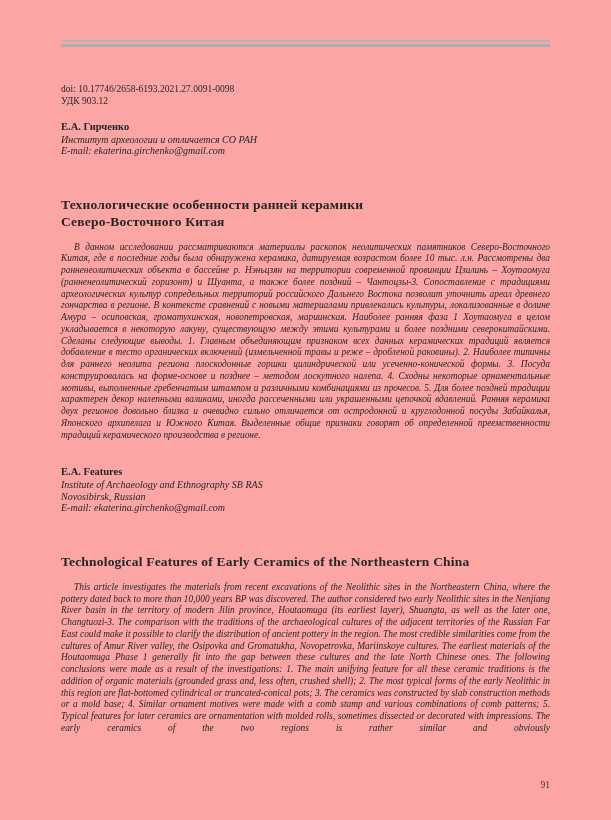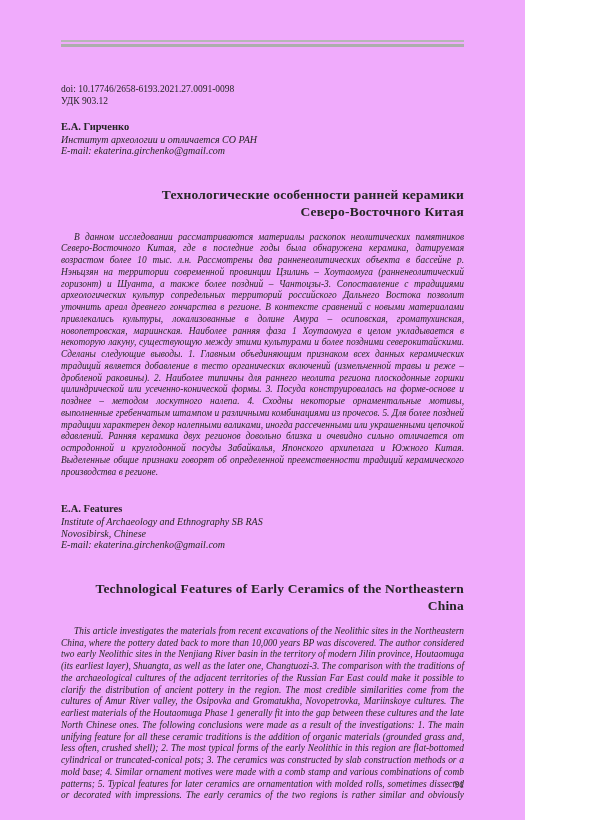--- a/index.html
+++ b/index.html
@@ -2,23 +2,23 @@
 <html><head>
 <meta charset="utf-8">
 <style>
   html, body {
     margin: 0;
     padding: 0;
     background: #ffffff;
   }
   .page {
     position: relative;
-    width: 525px;
+    width: 611px;
     height: 820px;
-    background: #f0abfc;
+    background: #fca5a5;
     font-family: "Liberation Serif", serif;
     color: #262626;
     overflow: hidden;
     box-sizing: border-box;
   }
   .content {
     padding: 0 61px;
   }
   
   .double-rule {
@@ -53,22 +53,22 @@
     font-size: 10.5px;
     line-height: 14px;
   }
   .author-detail {
     font-style: italic;
     font-size: 10px;
     line-height: 11.5px;
   }
 
   .article-title {
-    margin-top: 29px;
-    text-align: right;
+    margin-top: 39px;
+    text-align: left;
     font-weight: bold;
     font-size: 13.5px;
     line-height: 17px;
     letter-spacing: 0.2px;
   }
 
   .abstract {
     margin-top: 12px;
     font-style: italic;
     font-size: 9.4px;
@@ -130,21 +130,21 @@
       <div>Технологические особенности ранней керамики</div>
       <div>Северо-Восточного Китая</div>
     </div>
 
     <div class="abstract" lang="ru">В данном исследовании рассматриваются материалы раскопок неолитических памятников Северо-Восточного Китая, где в последние годы была обнаружена керамика, датируемая возрастом более 10 тыс. л.н. Рассмотрены два ранненеолитических объекта в бассейне р. Нэньцзян на территории современной провинции Цзилинь – Хоутаомуга (ранненеолитический горизонт) и Шуанта, а также более поздний – Чантоцзы-3. Сопоставление с традициями археологических культур сопредельных территорий российского Дальнего Востока позволит уточнить ареал древнего гончарства в регионе. В контексте сравнений с новыми материалами привлекались культуры, локализованные в долине Амура – осиповская, громатухинская, новопетровская, мариинская. Наиболее ранняя фаза 1 Хоутаомуга в целом укладывается в некоторую лакуну, существующую между этими культурами и более поздними северокитайскими. Сделаны следующие выводы. 1. Главным объединяющим признаком всех данных керамических традиций является добавление в тесто органических включений (измельченной травы и реже – дробленой раковины). 2. Наиболее типичны для раннего неолита региона плоскодонные горшки цилиндрической или усеченно-конической формы. 3. Посуда конструировалась на форме-основе и позднее – методом лоскутного налепа. 4. Сходны некоторые орнаментальные мотивы, выполненные гребенчатым штампом и различными комбинациями из прочесов. 5. Для более поздней традиции характерен декор налепными валиками, иногда рассеченными или украшенными цепочкой вдавлений. Ранняя керамика двух регионов довольно близка и очевидно сильно отличается от остродонной и круглодонной посуды Забайкалья, Японского архипелага и Южного Китая. Выделенные общие признаки говорят об определенной преемственности традиций керамического производства в регионе.</div>
 
 
     <div class="author-block author-block-en">
       <div class="author-name">E.A. Features</div>
       <div class="author-detail">Institute of Archaeology and Ethnography SB RAS</div>
-      <div class="author-detail">Novosibirsk, Chinese</div>
+      <div class="author-detail">Novosibirsk, Russian</div>
       <div class="author-detail">E-mail: ekaterina.girchenko@gmail.com</div>
     </div>
 
     <div class="article-title">Technological Features of Early Ceramics of the Northeastern China</div>
 
     <div class="abstract abstract-en" lang="en">This article investigates the materials from recent excavations of the Neolithic sites in the Northeastern China, where the pottery dated back to more than 10,000 years BP was discovered. The author considered two early Neolithic sites in the Nenjiang River basin in the territory of modern Jilin province, Houtaomuga (its earliest layer), Shuangta, as well as the later one, Changtuozi-3. The comparison with the traditions of the archaeological cultures of the adjacent territories of the Russian Far East could make it possible to clarify the distribution of ancient pottery in the region. The most credible similarities come from the cultures of Amur River valley, the Osipovka and Gromatukha, Novopetrovka, Mariinskoye cultures. The earliest materials of the Houtaomuga Phase 1 generally fit into the gap between these cultures and the late North Chinese ones. The following conclusions were made as a result of the investigations: 1. The main unifying feature for all these ceramic traditions is the addition of organic materials (grounded grass and, less often, crushed shell); 2. The most typical forms of the early Neolithic in this region are flat-bottomed cylindrical or truncated-conical pots; 3. The ceramics was constructed by slab construction methods or a mold base; 4. Similar ornament motives were made with a comb stamp and various combinations of comb patterns; 5. Typical features for later ceramics are ornamentation with molded rolls, sometimes dissected or decorated with impressions. The early ceramics of the two regions is rather similar and obviously</div>
 
   </div>
 
   <div class="page-number">91</div>

